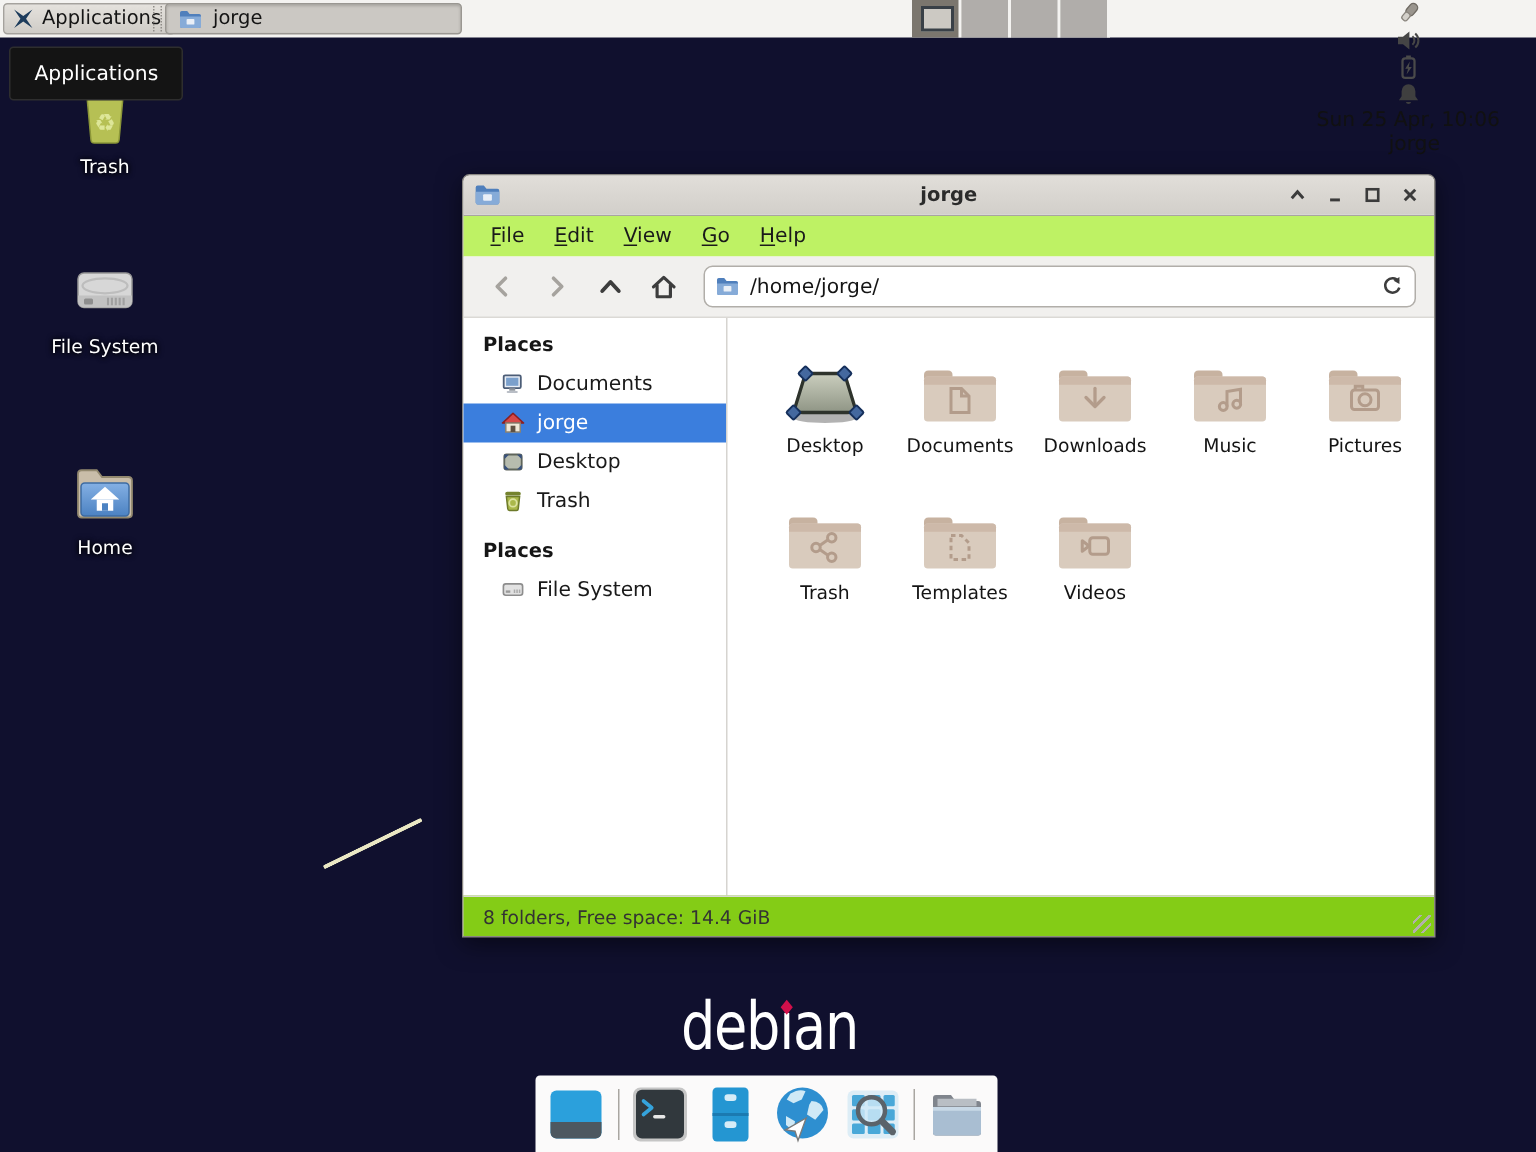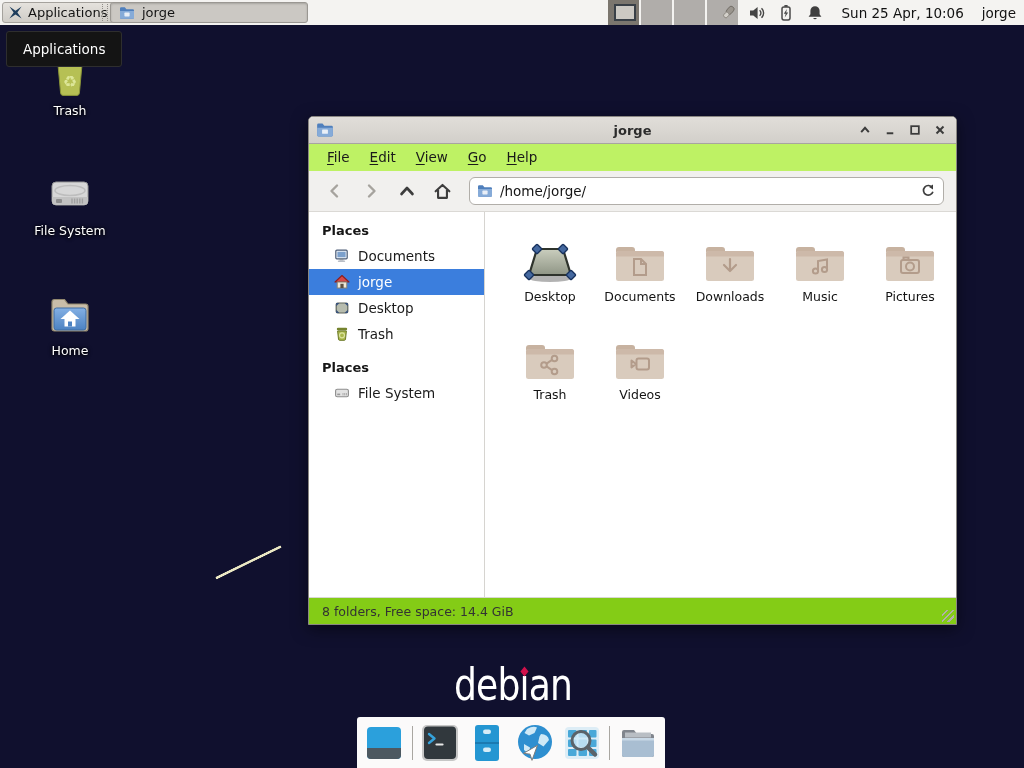--- a/index.html
+++ b/index.html
@@ -16,21 +16,21 @@
                 border-left:1px dotted #8f8c87;border-right:1px dotted #8f8c87;}
   .task-btn{position:absolute;left:110px;top:2px;width:198px;height:21px;display:flex;
             align-items:center;gap:7px;padding:0 8px;border:1px solid #9a9792;border-radius:3px;
             background:#cbc8c3;box-shadow:inset 0 1px 2px rgba(0,0,0,.18);box-sizing:border-box;}
   .task-btn span{font-size:13px;color:#141414;}
   .pager{position:absolute;left:608px;top:0;height:25px;display:flex;}
   .ws{width:33px;height:25px;background:#b0adaa;border-right:2px solid #f4f3f1;box-sizing:border-box;}
   .ws.active{background:#7b766e;position:relative;}
   .ws.active .mini{position:absolute;left:6px;top:4px;width:18px;height:13px;
                    background:#ccc9c3;border:2px solid #394047;}
-  .tray-area{position:absolute;right:0;top:0;height:25px;display:flex;align-items:center;padding-right:6px;}
+  .tray-area{position:absolute;right:0;top:0;height:25px;display:flex;align-items:center;padding-right:6px;flex-direction:column;}
   .tray-icon{width:20px;height:20px;display:flex;align-items:center;justify-content:center;margin-right:9px;}
   .clock{font-size:13.5px;color:#111;margin:0 18px 0 8px;white-space:nowrap;}
   .panel-user{font-size:13.5px;color:#111;margin-right:2px;}
   
   .tooltip{position:absolute;left:6px;top:31px;background:#141414;border:1px solid #2e2e2e;
            border-radius:3px;color:#fff;font-size:13.5px;padding:9px 16px;z-index:60;}
   
   .dicon{position:absolute;left:22px;width:96px;text-align:center;color:#fff;z-index:5;}
   .dicon .ic{height:50px;display:flex;align-items:center;justify-content:center;position:relative;}
   .dicon .lbl{margin-top:4px;font-size:12.5px;line-height:1.15;text-shadow:0 1px 3px #000,0 0 4px #000;}
@@ -186,21 +186,21 @@
             <line x1="32.2" y1="28.5" x2="32.2" y2="33.5"></line>
               <line x1="34.8" y1="28.5" x2="34.8" y2="33.5"></line>
             <line x1="37.4" y1="28.5" x2="37.4" y2="33.5"></line>
           </g>
         </svg>
       </span>
     </div>
     <div class="lbl">File System</div>
   </div>
 
-  <div class="dicon" style="top:290px;">
+  <div class="dicon" style="top:304px;">
     <div class="ic">
       <span style="display:flex;">
         <svg width="50" height="50" viewBox="0 0 50 50">
           <defs>
               <linearGradient id="hg" x1="0" y1="0" x2="0" y2="1">
             <stop offset="0" stop-color="#84b0e4"></stop>
                 <stop offset="1" stop-color="#4c82c2"></stop>
           </linearGradient>
             </defs>
           <path d="M7,12 q0-2.5 2.5-2.5 h10 l3.5,4.5 h17.5 q2.5,0 2.5,2.5 v22 q0,2.5 -2.5,2.5 h-31 Q7,41 7,38.5 z" fill="#c9bda9" stroke="#93896f" stroke-width="1.2"></path>
@@ -467,20 +467,33 @@
                     <circle cx="31.5" cy="20.5" r="2.8"></circle>
                     <circle cx="31.5" cy="33.5" r="2.8"></circle>
                   <line x1="23.5" y1="25.6" x2="29" y2="21.9"></line>
                     <line x1="23.5" y1="28.4" x2="29" y2="32.1"></line>
                 </g>
               </svg>
             </span>
             <span class="glabel">Trash</span>
           </div>
 
+          <div class="gcell">
+            <span class="gicon">
+              <svg width="54" height="44" viewBox="0 0 54 44">
+                <path d="M3,10 q0-3 3-3 h13 q3,0 3,3 v2 H3 z" fill="#c7b2a0"></path>
+                <rect x="3" y="11" width="48" height="30" rx="2.5" fill="#d9cbbd"></rect>
+                <path d="M3,13.5 q0-2.5 2.5-2.5 h43 q2.5,0 2.5,2.5 v3 H3 z" fill="#cdb9a9"></path>
+                <g fill="none" stroke="#b39c8b" stroke-width="2" stroke-dasharray="3 2.4">
+                  <path d="M21,19 h7 l5,5 v11 H21 z"></path>
+                </g>
+              </svg>
+            </span>
+            <span class="glabel">Templates</span>
+          </div>
 
           <div class="gcell">
             <span class="gicon">
               <svg width="54" height="44" viewBox="0 0 54 44">
                 <path d="M3,10 q0-3 3-3 h13 q3,0 3,3 v2 H3 z" fill="#c7b2a0"></path>
                 <rect x="3" y="11" width="48" height="30" rx="2.5" fill="#d9cbbd"></rect>
                 <path d="M3,13.5 q0-2.5 2.5-2.5 h43 q2.5,0 2.5,2.5 v3 H3 z" fill="#cdb9a9"></path>
                 <g fill="none" stroke="#b39c8b" stroke-width="2" stroke-linejoin="round">
                   <polygon points="18.5,22.5 23,26 18.5,29.5"></polygon>
                   <rect x="23.5" y="20.5" width="12.5" height="11" rx="2"></rect>

